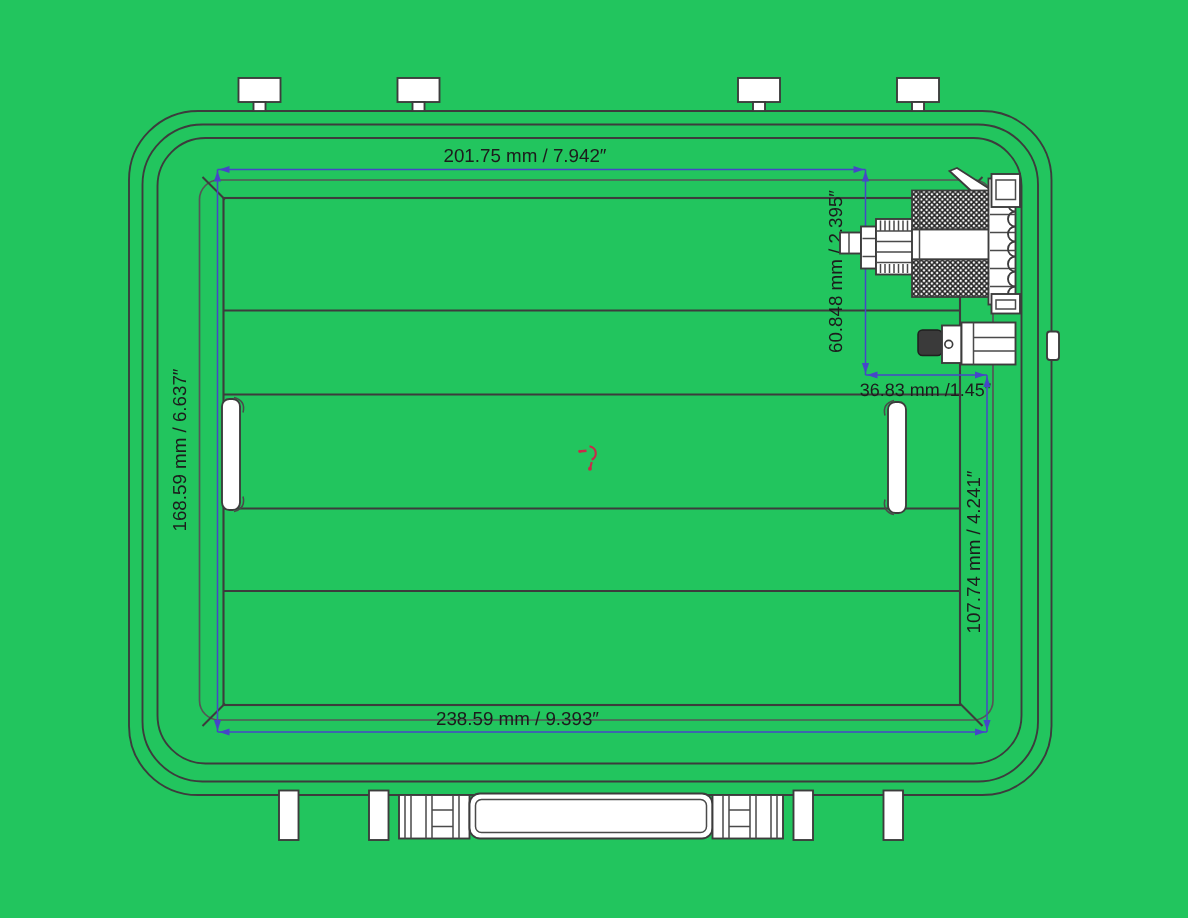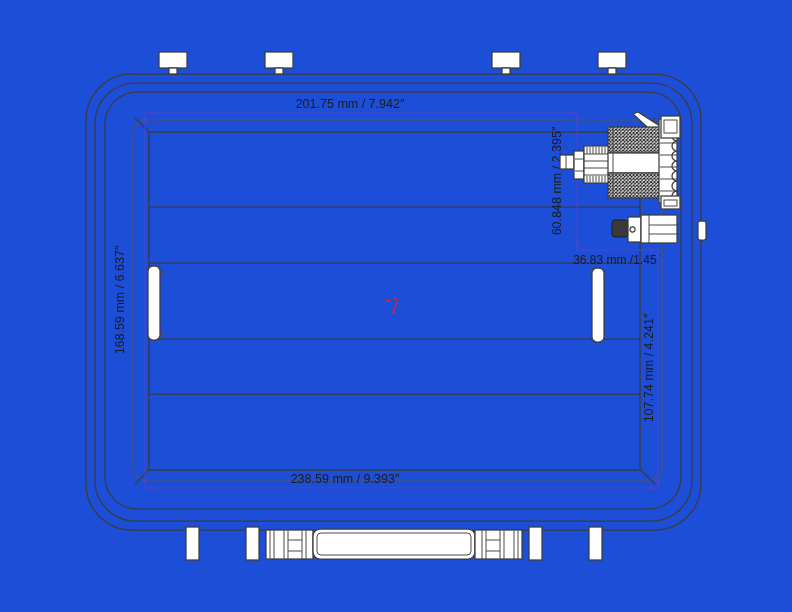--- a/index.html
+++ b/index.html
@@ -1,16 +1,16 @@
 <!DOCTYPE html>
 <html><head>
 <meta charset="utf-8">
 <style>
   html,body{margin:0;padding:0;background:#ffffff;}
-  .canvas{position:relative;width:792px;height:612px;background:#1d4ed8;overflow:hidden;
+  .canvas{position:relative;width:792px;height:612px;background:#22c55e;overflow:hidden;
           font-family:"Liberation Sans", sans-serif;}
   svg{display:block;}
   .ln{stroke:#3c3c3c;stroke-width:1.25;fill:none;}
   .lnthin{stroke:#4a4a4a;stroke-width:1;fill:none;}
   .lnf{stroke:#3c3c3c;stroke-width:1.25;fill:#ffffff;}
   .rim{stroke:#555555;stroke-width:1.1;fill:none;}
   .dim{stroke:#4646c8;stroke-width:1;fill:none;}
   .dimarrow{fill:#4646c8;stroke:none;}
   .dimlbl{font-family:"Liberation Sans", sans-serif;font-size:12.5px;fill:#1c1c1c;}
   .dimlbl-sm{font-family:"Liberation Sans", sans-serif;font-size:12px;fill:#1c1c1c;}

